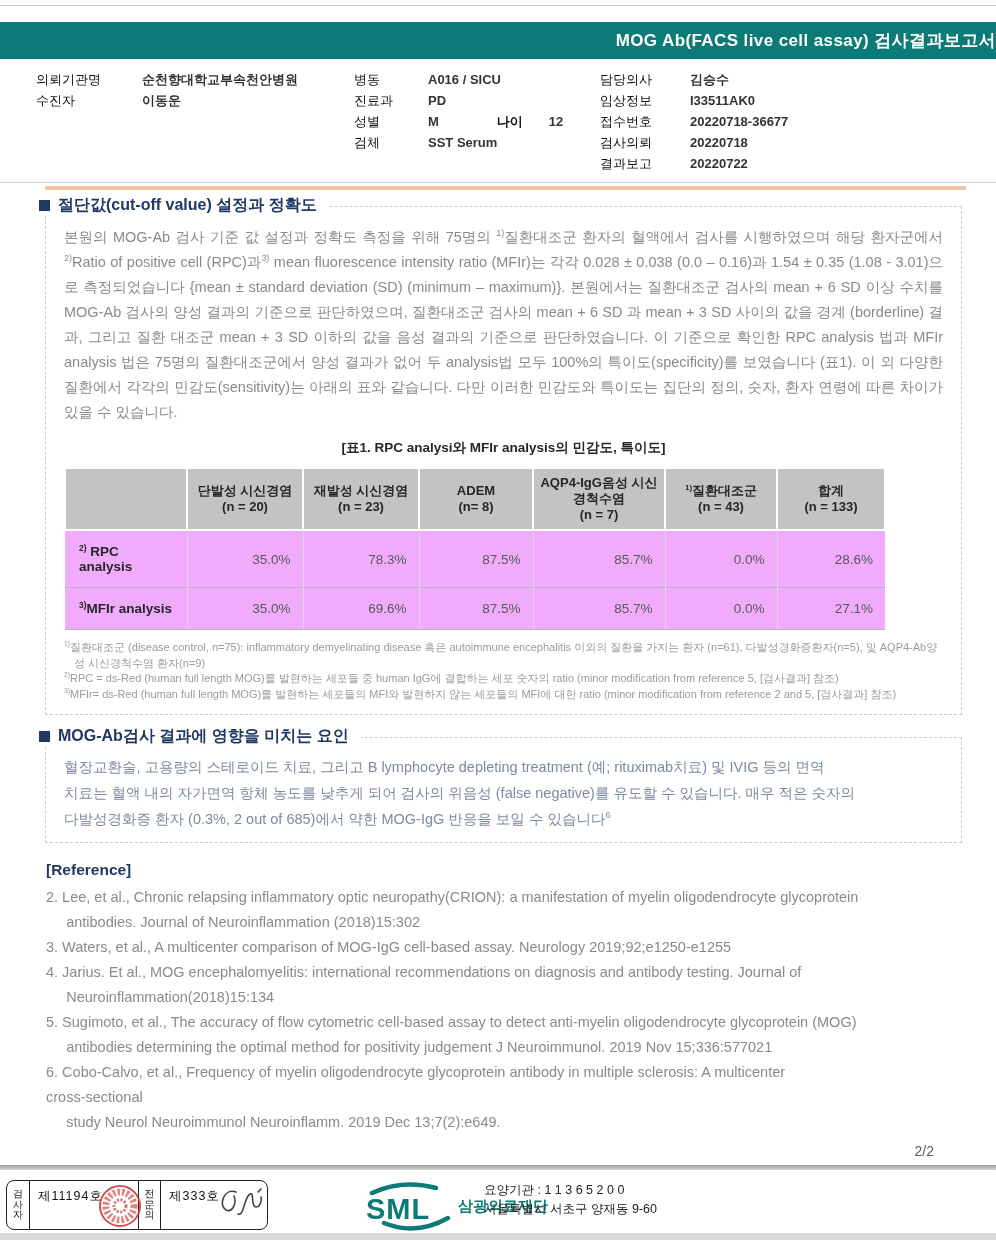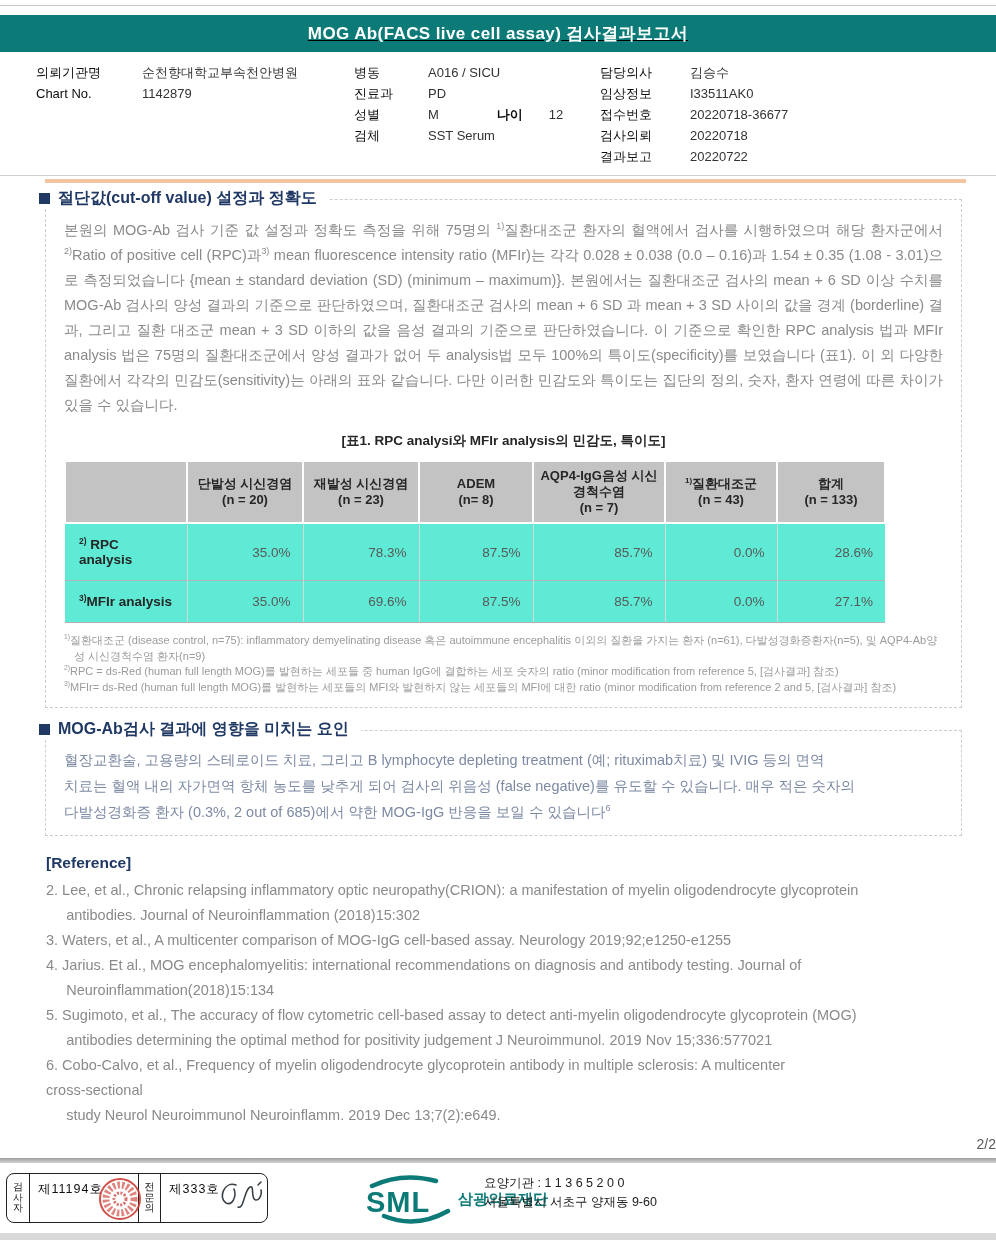--- a/index.html
+++ b/index.html
@@ -7,63 +7,63 @@
   }
   *{box-sizing:border-box; margin:0; padding:0;}
   html,body{background:#fff;}
   body{
     width:996px; height:1240px; position:relative; overflow:hidden;
     font-family:"Liberation Sans","DejaVu Sans",sans-serif;
   }
   sup{font-size:62%; line-height:0; vertical-align:super;}
 
   .top-hairline{height:1px; background:#c9c9c9; margin-top:5px;}
-  .title-bar{height:37px; background:var(--teal); margin-top:9px; display:flex; align-items:center; justify-content:center;text-decoration:underline;}
+  .title-bar{height:37px; background:var(--teal); margin-top:16px; display:flex; align-items:center; justify-content:flex-end;}
   .title-bar .title{color:#fff; font-size:17px; font-weight:bold; letter-spacing:.4px;}
 
   .patient{display:flex; padding:10px 0 2px 36px; font-size:13px; color:#222;}
   .pcol1{width:318px;} .pcol2{width:246px;} .pcol3{flex:1;}
   .prow{display:flex; height:21px; align-items:center;}
   .plabel{font-weight:normal; color:#0d0d0d;}
   .pcol1 .plabel{width:106px;} .pcol2 .plabel{width:74px;} .pcol3 .plabel{width:90px;}
-  .pval{color:#333;}
+  .pval{color:#333;font-weight:bold;}
   .agelabel{font-weight:bold; color:#0d0d0d; margin-left:58px; margin-right:26px;}
 
   .hr1{height:1px; background:#d0d0d0; margin-top:6px;}
   .salmon-line{height:4px; background:var(--salmon); margin:3px 30px 0 45px;}
 
   .section{position:relative; border:1px dashed #cdcdcd; margin:16px 34px 0 45px; padding:10px 16px 10px 16px;}
   .section + .section{margin-top:22px;}
   .section-head{position:absolute; top:-12px; left:-9px; background:#fff; padding:0 12px 0 2px; display:flex; align-items:center; gap:8px;}
   .bullet{width:11px; height:11px; background:var(--navy); flex:0 0 auto;}
   .section-title{color:var(--navy); font-size:16px; font-weight:bold; white-space:nowrap;}
 
   .para{color:#8a8a8a; font-size:14.5px; line-height:25px; text-align:justify; margin:8px 2px 0 2px;}
   .para-blue{color:#7d8aa3; font-size:14.5px; line-height:26px; margin:6px 2px 0 2px; white-space:pre-wrap;}
 
   .tcaption{text-align:center; color:#262626; font-weight:bold; font-size:13.5px; margin-top:14px;}
 
   table.t1{border-collapse:collapse; table-layout:fixed; margin:10px 0 0 2px;}
   table.t1 col.c0{width:122px;} table.t1 col.c1{width:116px;} table.t1 col.c2{width:116px;}
   table.t1 col.c3{width:114px;} table.t1 col.c4{width:132px;} table.t1 col.c5{width:112px;} table.t1 col.c6{width:108px;}
   table.t1 th{background:#c3c3c3; border:2px solid #fff; color:#262626; font-size:13px; font-weight:bold; line-height:16px; padding:6px 4px; vertical-align:middle; text-align:center;}
-  table.t1 td{background:#5eead4; color:#595959; font-size:13.5px; text-align:right; padding:13px 12px; border-left:1px solid #d8d8d8;}
+  table.t1 td{background:#f0abfc; color:#595959; font-size:13.5px; text-align:right; padding:13px 12px; border-left:1px solid #d8d8d8;}
   table.t1 td.lab{text-align:left; color:#262626; font-weight:bold; padding-left:14px; border-left:none;}
   table.t1 tr.r1 td{border-top:2px solid #9a9a9a;}
   table.t1 tr.r2 td{border-top:1.5px solid #b3b3b3; border-bottom:1.5px solid #b3b3b3;}
   .thn{display:block; font-weight:bold;}
 
   .fnotes{margin:10px 0 2px 2px; color:#9b9b9b; font-size:11px; line-height:15.5px;}
   .fnote{padding-left:10px; text-indent:-10px;}
 
   .ref-title{color:var(--navy); font-weight:bold; font-size:15.5px; margin:18px 12px 0 46px;}
   .refs{margin:6px 26px 0 46px; color:#8a8a8a; font-size:14.5px; line-height:25px;}
   .ref{white-space:pre-wrap;}
 
-  .pagenum{text-align:right; color:#595959; font-size:14px; margin-top:8px;}
+  .pagenum{text-align:right; padding-right:62px; color:#595959; font-size:14px; margin-top:8px;}
   .divider{height:5px; background:linear-gradient(to bottom,#9e9e9e,#d2d2d2); margin-top:6px;}
 
   .footer{position:relative; height:60px; margin-top:8px;}
   .stampbox{position:absolute; left:6px; top:2px; width:262px; height:50px; border:1.5px solid #222; border-radius:8px; display:flex; background:#fff;}
   .vlabel{width:23px; display:flex; align-items:center; justify-content:center;}
   .vlabel span{display:block; width:11px; font-size:10px; line-height:10.5px; color:#111; word-break:break-all; text-align:center;}
   .vb-r{border-right:1.2px solid #222;}
   .vb-l{border-left:1.2px solid #222;}
   .scell1{width:108px; position:relative; padding:6px 0 0 8px;}
   .scell2{flex:1; position:relative; padding:6px 0 0 8px;}
@@ -88,22 +88,22 @@
   <div class="title">MOG Ab(FACS live cell assay) 검사결과보고서</div>
 </div>
 
 <div class="patient">
   <div class="pcol1">
     <div class="prow">
         <span class="plabel">의뢰기관명</span>
         <span class="pval">순천향대학교부속천안병원</span>
       </div>
     <div class="prow">
-        <span class="plabel">Chart No.</span>
-        <span class="pval">1142879</span>
+        <span class="plabel">수진자</span>
+        <span class="pval">이동운</span>
       </div>
   </div>
   <div class="pcol2">
     <div class="prow">
         <span class="plabel">병동</span>
         <span class="pval">A016 / SICU</span>
       </div>
     <div class="prow">
         <span class="plabel">진료과</span>
         <span class="pval">PD</span>

